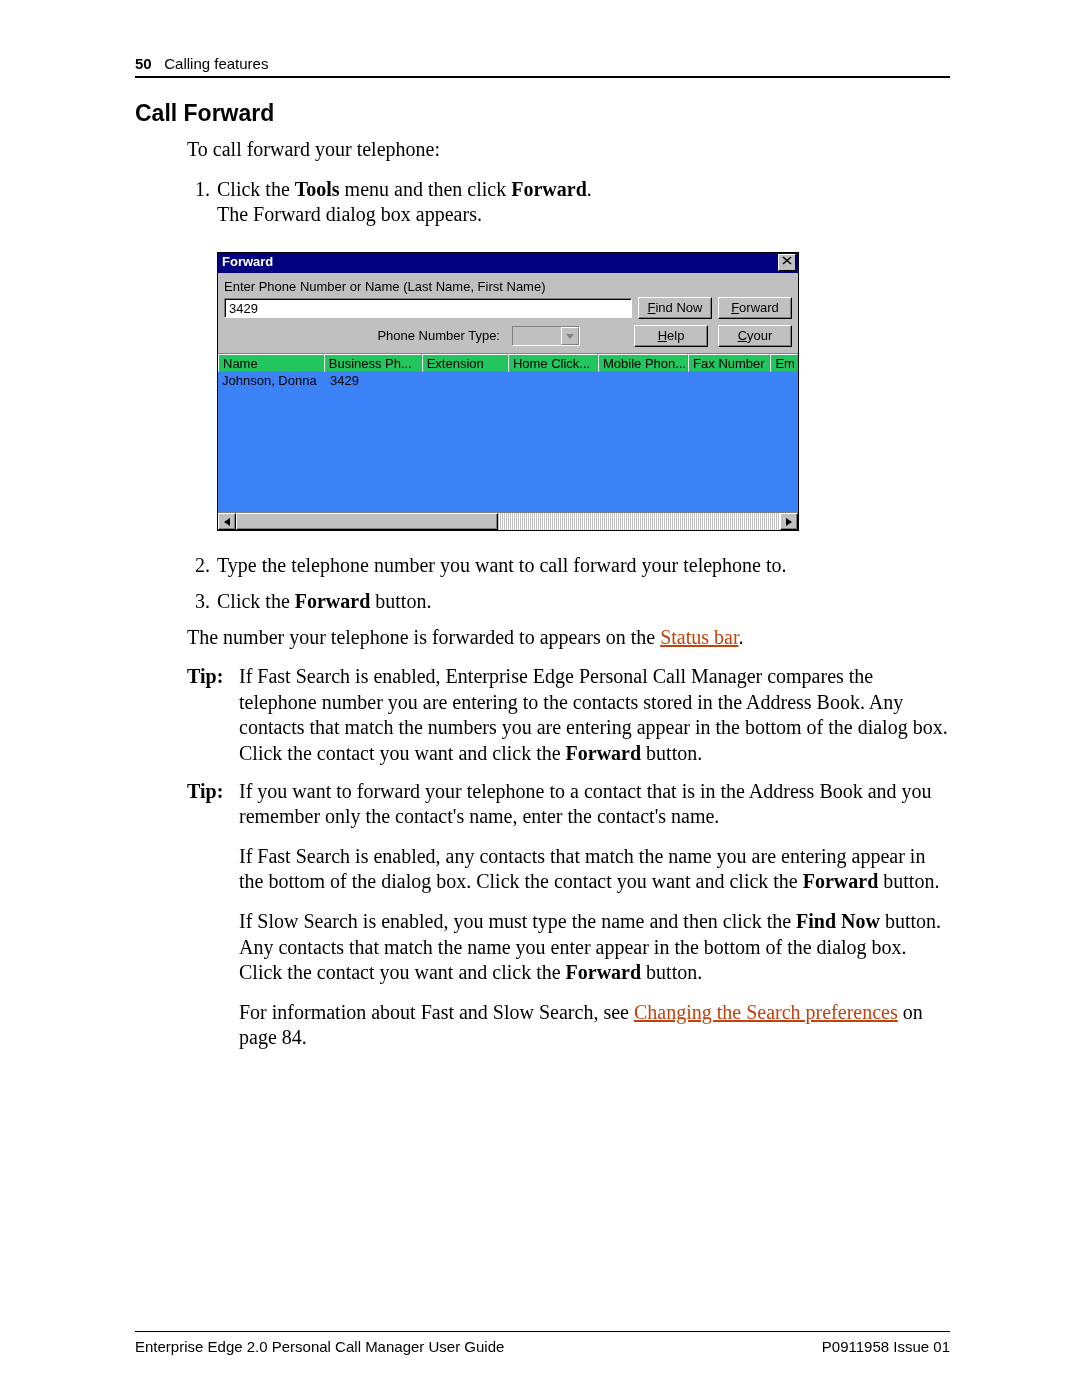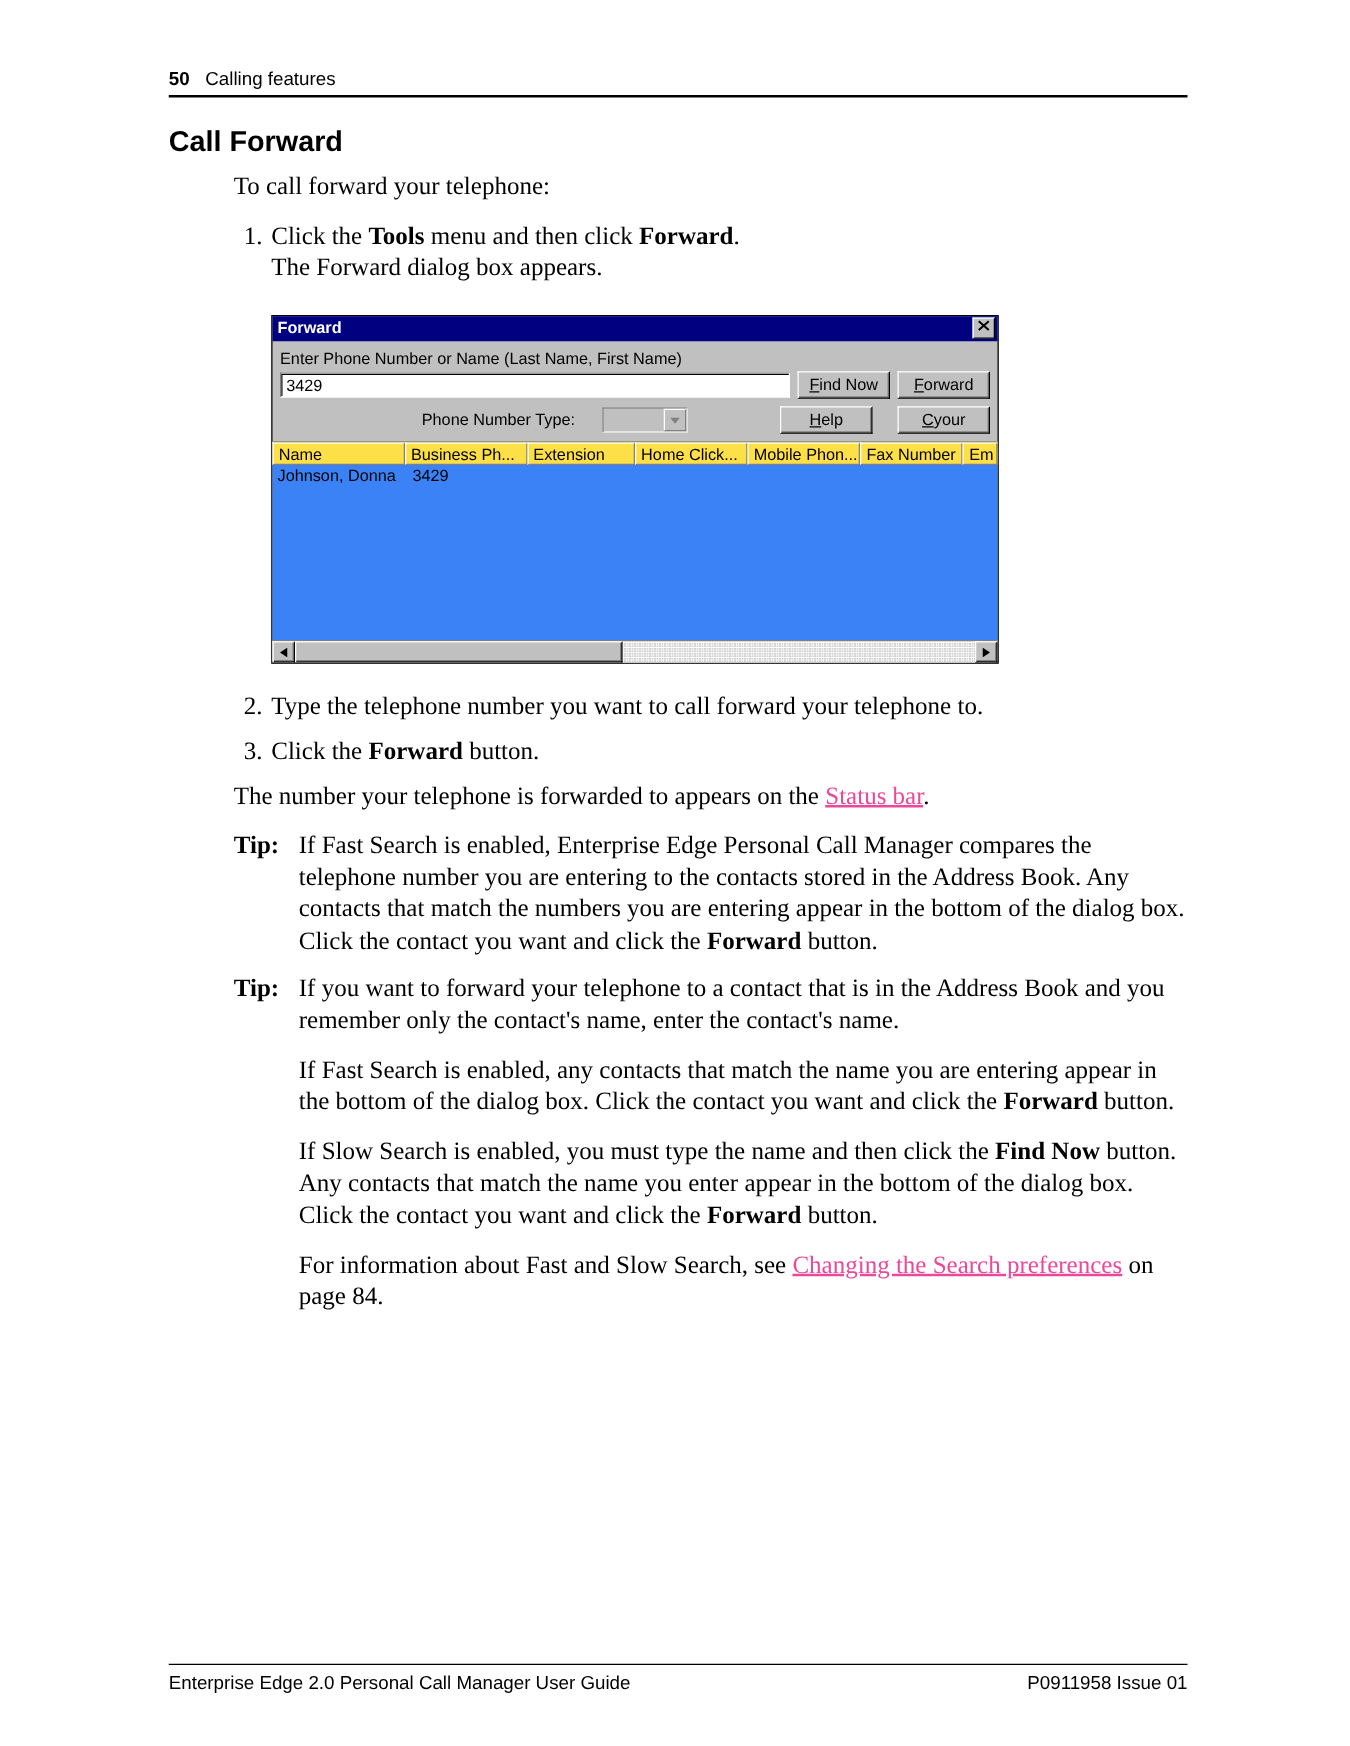--- a/index.html
+++ b/index.html
@@ -42,21 +42,21 @@
   }
   ol.steps {
     margin: 0;
     padding-left: 28px;
   }
   ol.steps > li {
     margin-bottom: 10px;
     padding-left: 2px;
   }
   .bold { font-weight: bold; }
-  .link { color: #ec4899; }
+  .link { color: #c2410c; }
 
   
   .dialog-wrap {
     margin: 24px 0 22px 0;
   }
   .dialog {
     width: 580px;
     background: #c0c0c0;
     border: 1px solid #000;
     font-family: "MS Sans Serif", Tahoma, Arial, sans-serif;
@@ -128,21 +128,21 @@
     font-size: 13px;
     text-align: center;
     line-height: 20px;
     box-sizing: border-box;
   }
   .btn .ul { text-decoration: underline; }
   .dlg-row2 {
     display: flex;
     align-items: center;
     justify-content: flex-end;
-    gap: 20px;
+    gap: 10px;
     margin-bottom: 6px;
   }
   .pnt-label {
     margin-right: 2px;
     font-size: 13px;
   }
   .dropdown {
     width: 68px;
     height: 20px;
     background: #c0c0c0;
@@ -167,21 +167,21 @@
     border-bottom: 1px solid #808080;
     display:flex;align-items:center;justify-content:center;
     color:#808080;
   }
   .dropdown .dd-arrow svg { display:block; }
   .spacer-right { width: 34px; }
 
   .list-header {
     display: flex;
     border-top: 1px solid #808080;
-    background: #fde047;
+    background: #22c55e;
     font-size: 13px;
   }
   .list-header .col {
     border-top: 1px solid #fff;
     border-left: 1px solid #fff;
     border-right: 1px solid #808080;
     border-bottom: 1px solid #808080;
     height: 18px;
     line-height: 17px;
     padding: 0 4px;

